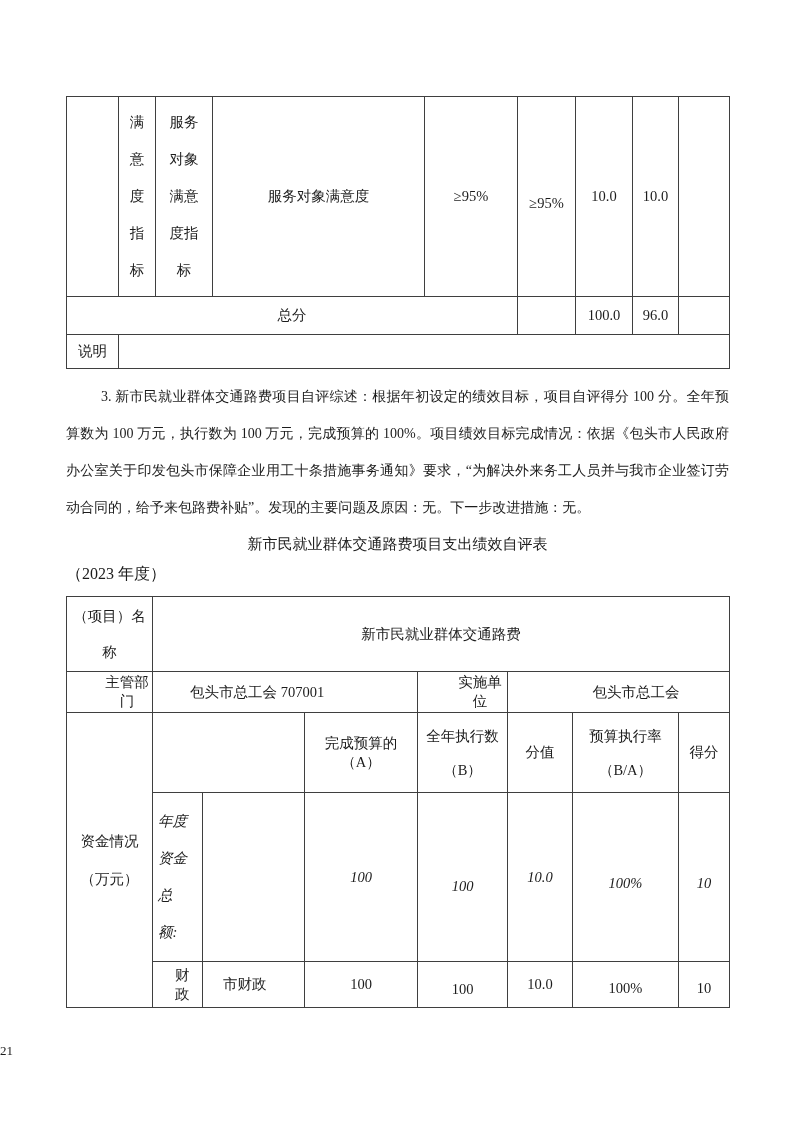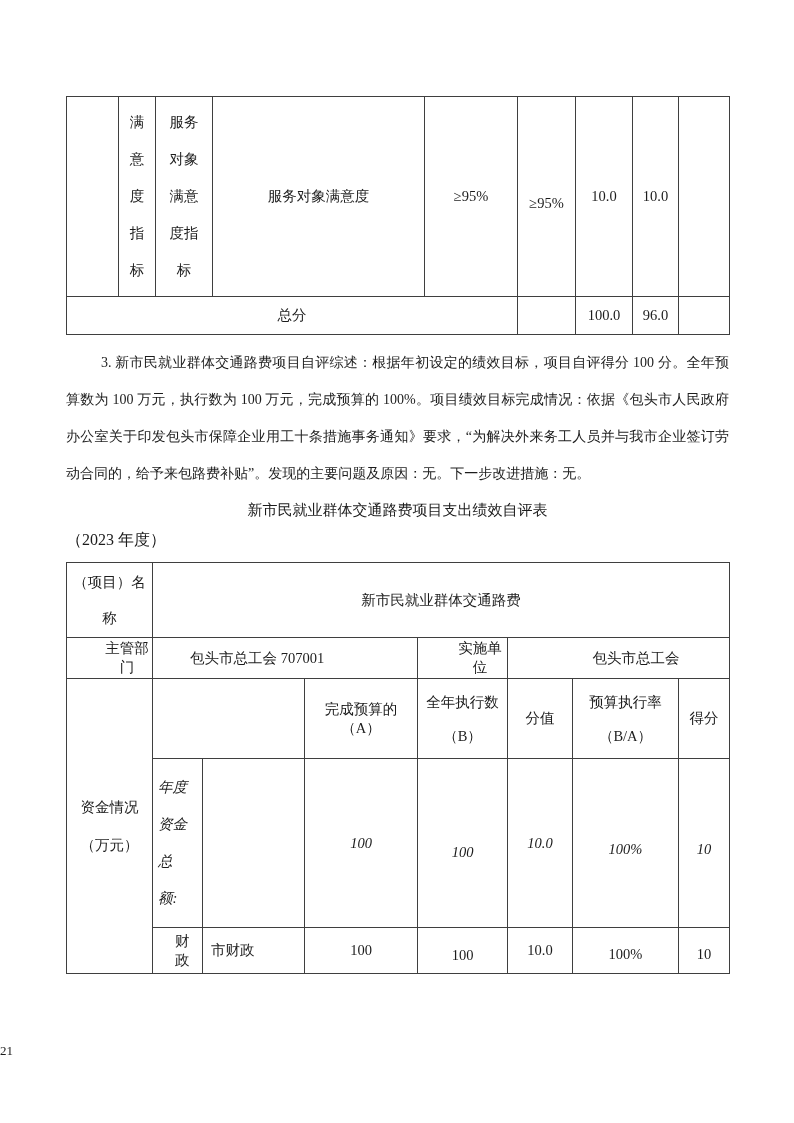--- a/index.html
+++ b/index.html
@@ -117,20 +117,24 @@
         <td>10.0</td>
         <td></td>
       </tr>
       <tr class="r-total">
         <td colspan="5">总分</td>
         <td></td>
         <td>100.0</td>
         <td>96.0</td>
         <td></td>
       </tr>
+      <tr class="r-note">
+        <td>说明</td>
+        <td colspan="8"></td>
+      </tr>
     </tbody>
       </table>
 
     <p class="para">3. 新市民就业群体交通路费项目自评综述：根据年初设定的绩效目标，项目自评得分 100 分。全年预算数为 100 万元，执行数为 100 万元，完成预算的 100%。项目绩效目标完成情况：依据《包头市人民政府办公室关于印发包头市保障企业用工十条措施事务通知》要求，“为解决外来务工人员并与我市企业签订劳动合同的，给予来包路费补贴”。发现的主要问题及原因：无。下一步改进措施：无。</p>
 
     <h2 class="t2-title">新市民就业群体交通路费项目支出绩效自评表</h2>
     <div class="t2-subtitle">（2023 年度）</div>
 
     <table class="t2">
       <colgroup>
@@ -174,21 +178,21 @@
 额:</td>
         <td></td>
         <td>100</td>
         <td style="padding-top:20px">100</td>
         <td>10.0</td>
         <td style="padding-top:14px">100%</td>
         <td style="padding-top:14px">10</td>
       </tr>
       <tr class="r5">
         <td class="left" style="padding-left:22px">财政</td>
-        <td class="left" style="padding-left:8px">市财政</td>
+        <td class="left" style="padding-left:20px">市财政</td>
         <td>100</td>
         <td style="padding-top:10px">100</td>
         <td>10.0</td>
         <td style="padding-top:8px">100%</td>
         <td style="padding-top:8px">10</td>
       </tr>
     </tbody>
       </table>
 
   </div>

